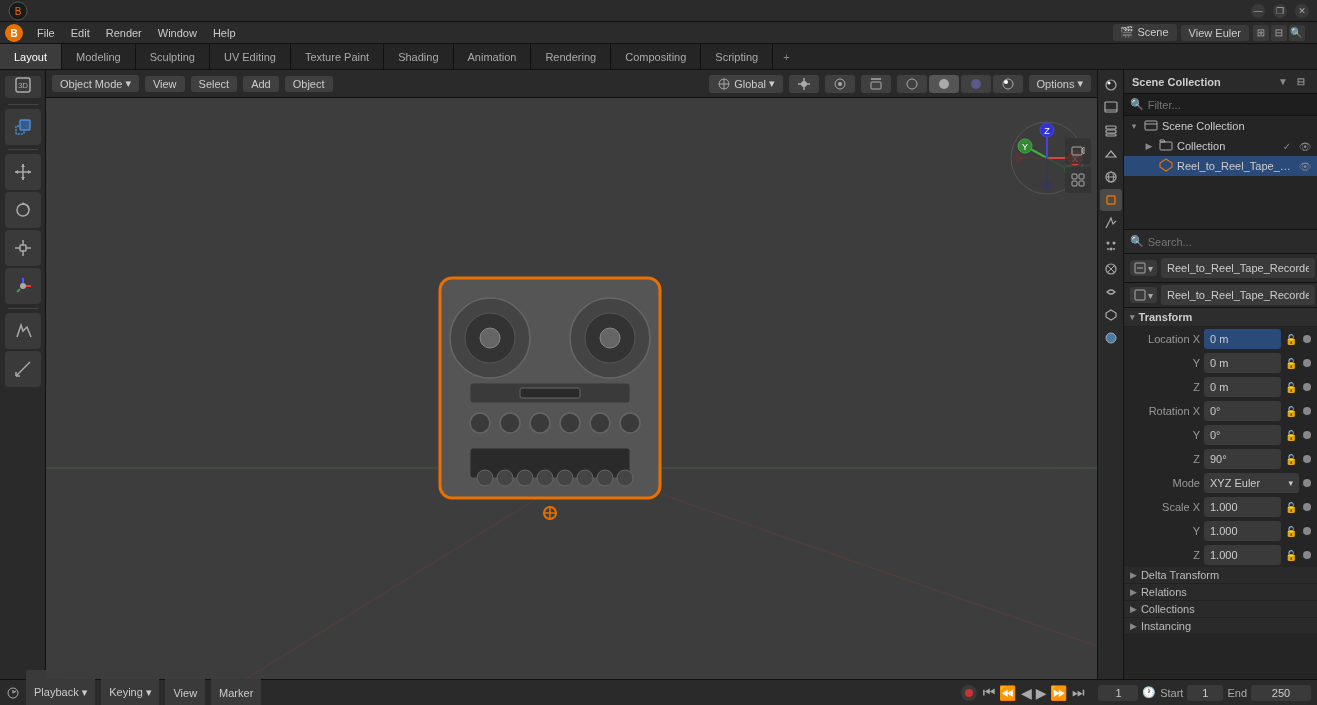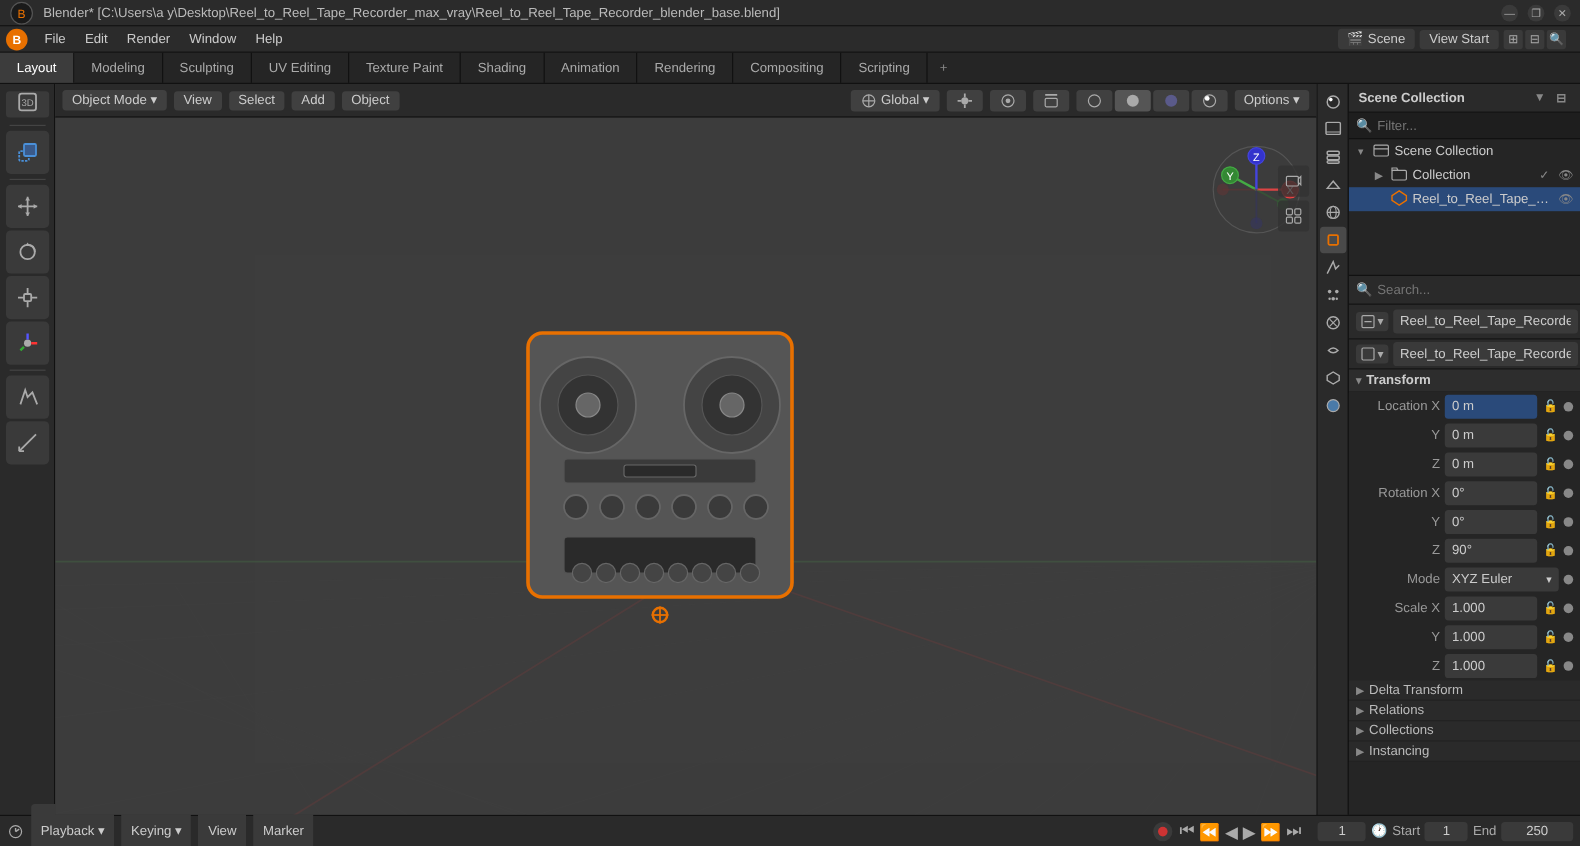--- a/index.html
+++ b/index.html
@@ -111,21 +111,20 @@
   </style>
 </head>
 <body>
 
 <div id="titlebar">
   <div style="display:flex;align-items:center;gap:8px;">
     <svg class="blender-logo" viewBox="0 0 20 20">
       <circle cx="10" cy="10" r="9" fill="#1a1a1a" stroke="#555" stroke-width="1"></circle>
       <text x="10" y="14" text-anchor="middle" font-size="10" fill="#e87000">B</text>
     </svg>
-    <span style="font-size:11px;color:#bbb;">Blender* [C:\Users\a y\Desktop\Reel_to_Reel_Tape_Recorder_max_vray\Reel_to_Reel_Tape_Recorder_blender_base.blend]</span>
   </div>
   <div class="controls">
     <span class="ctrl-btn min">—</span>
     <span class="ctrl-btn max">❐</span>
     <span class="ctrl-btn close">✕</span>
   </div>
 </div>
 
 <div id="menubar">
   <svg class="blender-logo" viewBox="0 0 20 20" style="margin-right:4px;">
@@ -137,21 +136,21 @@
   <span class="menu-item">Render</span>
   <span class="menu-item">Window</span>
   <span class="menu-item">Help</span>
   <div style="flex:1;"></div>
   <div style="display:flex;align-items:center;gap:4px;margin-right:8px;">
     <div style="background:#3a3a3a;border-radius:3px;padding:2px 8px;font-size:11px;color:#ccc;cursor:pointer;">
       <span>🎬</span>
       <span>Scene</span>
     </div>
     <div style="background:#3a3a3a;border-radius:3px;padding:2px 8px;font-size:11px;color:#ccc;cursor:pointer;display:flex;align-items:center;gap:4px;">
-      <span>View Start</span>
+      <span>View Euler</span>
     </div>
     <div style="display:flex;gap:2px;">
       <div style="width:16px;height:16px;background:#3a3a3a;border-radius:2px;display:flex;align-items:center;justify-content:center;cursor:pointer;font-size:10px;color:#aaa;">⊞</div>
       <div style="width:16px;height:16px;background:#3a3a3a;border-radius:2px;display:flex;align-items:center;justify-content:center;cursor:pointer;font-size:10px;color:#aaa;">⊟</div>
       <div style="width:16px;height:16px;background:#3a3a3a;border-radius:2px;display:flex;align-items:center;justify-content:center;cursor:pointer;font-size:10px;color:#aaa;">🔍</div>
     </div>
   </div>
 </div>
 
 <div id="workspacebar">

